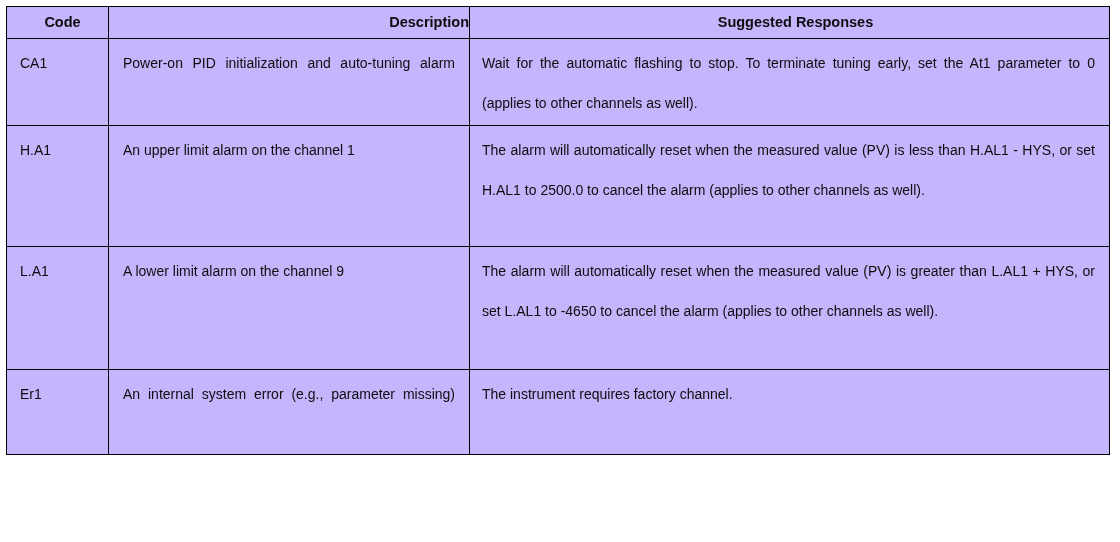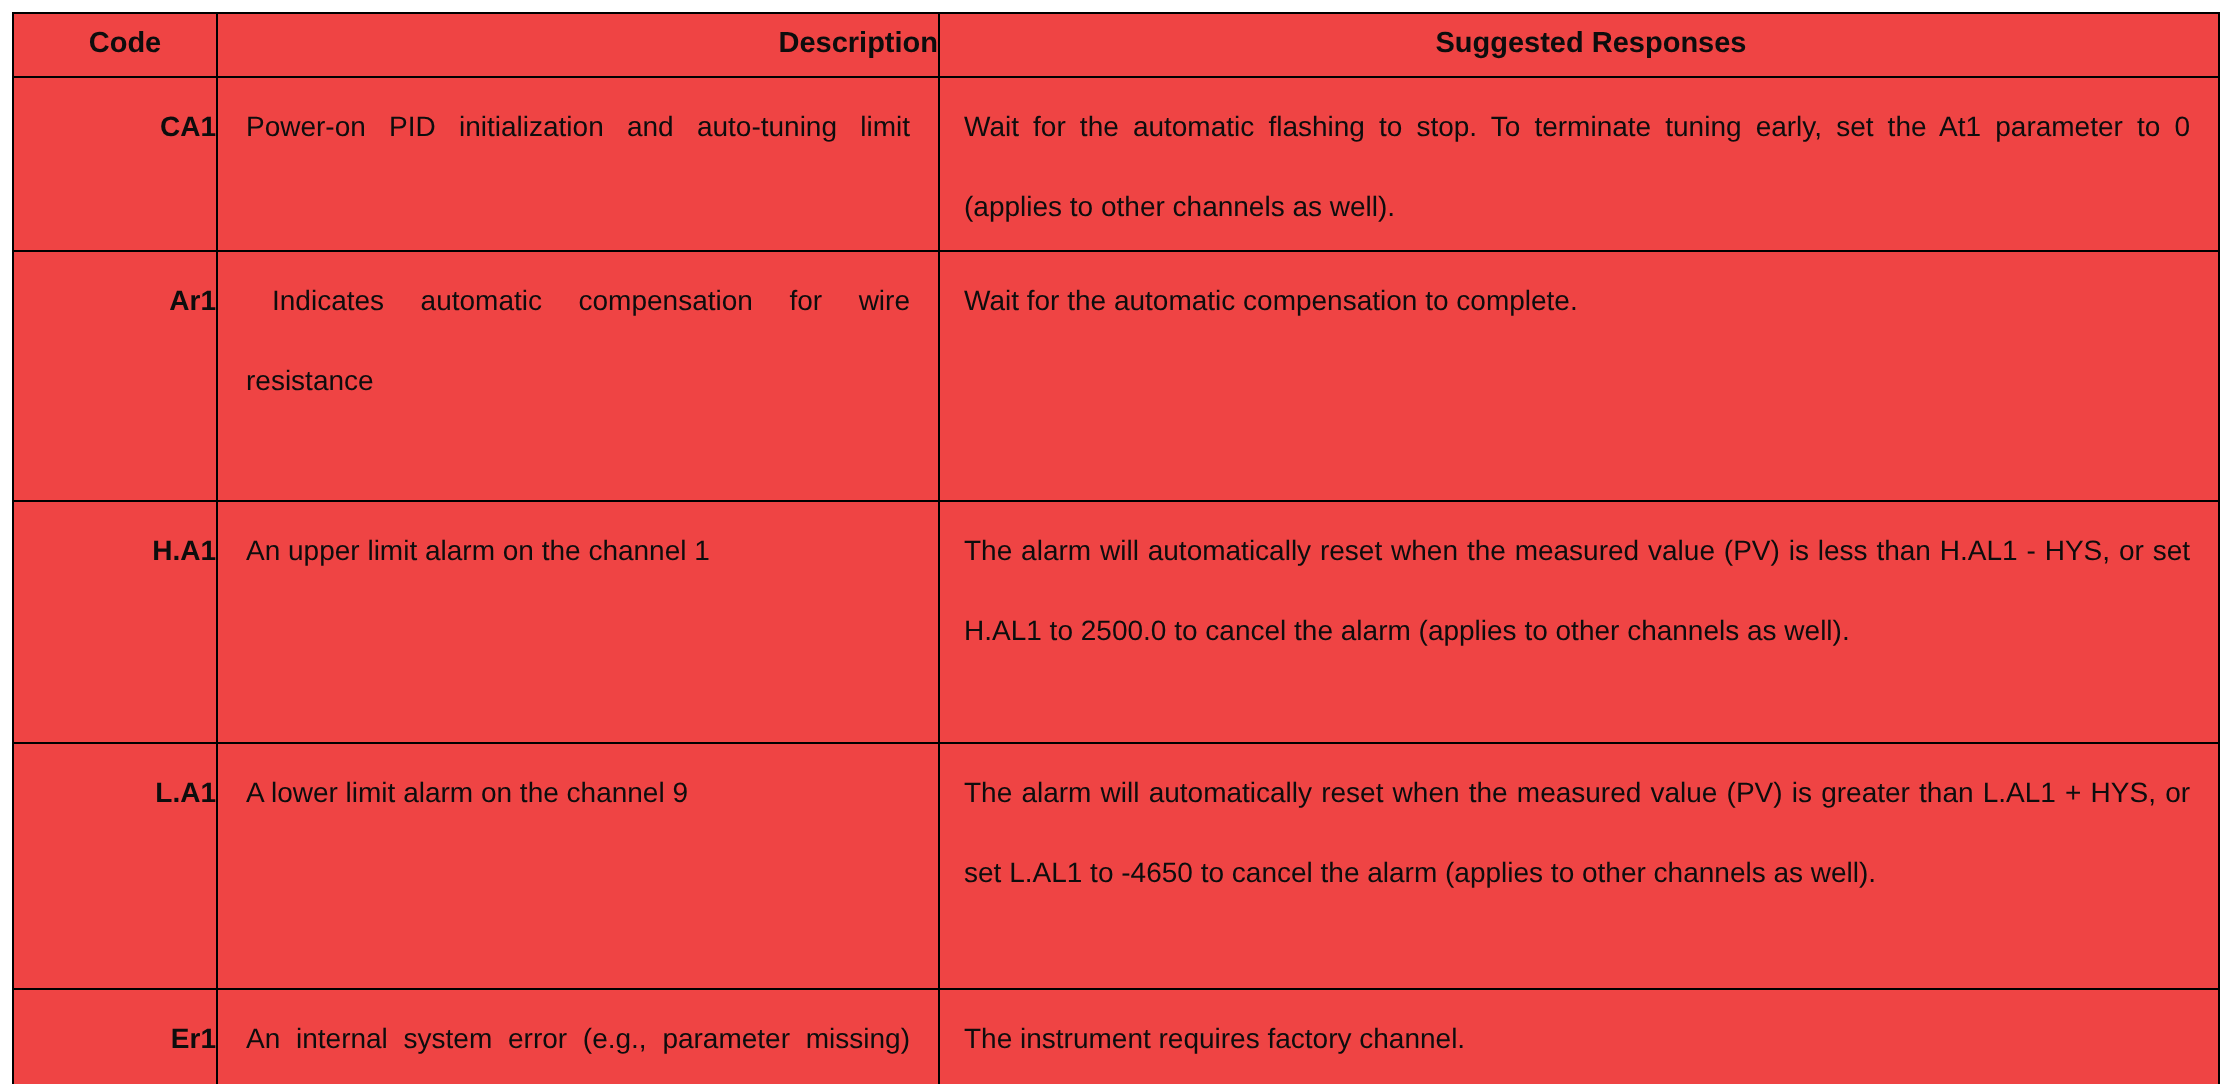--- a/index.html
+++ b/index.html
@@ -24,21 +24,21 @@
     border-collapse: collapse;
     table-layout: fixed;
     width: 1103px;
     background: #ffffff;
   }
   table.code-table td,
   table.code-table th {
     border: 1px solid #000000;
     vertical-align: top;
     padding: 0;
-    background: #ef4444;
+    background: #c4b5fd;
   }
   col.col-code    { width: 102px; }
   col.col-desc    { width: 361px; }
   col.col-resp    { width: 640px; }
 
   
   .hdr-cell {
     height: 31px;
   }
   .hdr-inner {
@@ -50,24 +50,23 @@
   .hdr-code .hdr-inner { padding-left: 10px; }
   .hdr-desc .hdr-inner { padding-left: 14px; text-align: right; }
   .hdr-resp .hdr-inner { padding-left: 12px; text-align: center; }
 
   
   .cell {
     font-size: 14px;
     line-height: 40px;
   }
   .code-cell .cell {
-    font-weight: bold;
+    font-weight: normal;
     padding-left: 13px;
     padding-top: 4px;
-    text-align: right;
   }
   .desc-cell .cell {
     padding-left: 14px;
     padding-right: 14px;
     padding-top: 4px;
     text-align: justify;
     text-justify: inter-word;
   }
   .resp-cell .cell {
     padding-left: 12px;
@@ -119,38 +118,27 @@
         </th>
       </tr>
     </thead>
     <tbody>
 
       <tr class="r-ca1">
         <td class="code-cell">
           <div class="cell">CA1</div>
         </td>
         <td class="desc-cell">
-          <div class="cell just-fill">Power-on PID initialization and auto-tuning limit</div>
+          <div class="cell just-fill">Power-on PID initialization and auto-tuning alarm</div>
         </td>
         <td class="resp-cell">
           <div class="cell">Wait for the automatic flashing to stop. To terminate tuning early, set the <b>At1</b> parameter to <b>0</b> (applies to other channels as well).</div>
         </td>
       </tr>
 
-      <tr class="r-ar1">
-        <td class="code-cell">
-          <div class="cell">Ar1</div>
-        </td>
-        <td class="desc-cell">
-          <div class="cell just-fill"><span class="indent-lead"></span>Indicates automatic compensation for wire resistance</div>
-        </td>
-        <td class="resp-cell">
-          <div class="cell no-justify">Wait for the automatic compensation to complete.</div>
-        </td>
-      </tr>
 
       <tr class="r-ha1">
         <td class="code-cell">
           <div class="cell">H.A1</div>
         </td>
         <td class="desc-cell">
           <div class="cell no-justify">An upper limit alarm on the channel 1</div>
         </td>
         <td class="resp-cell">
           <div class="cell">The alarm will automatically reset when the measured value (<b>PV</b>) is less than <b>H.AL1 - HYS</b>, or set <b>H.AL1</b> to <b>2500.0</b> to cancel the alarm (applies to other channels as well).</div>

